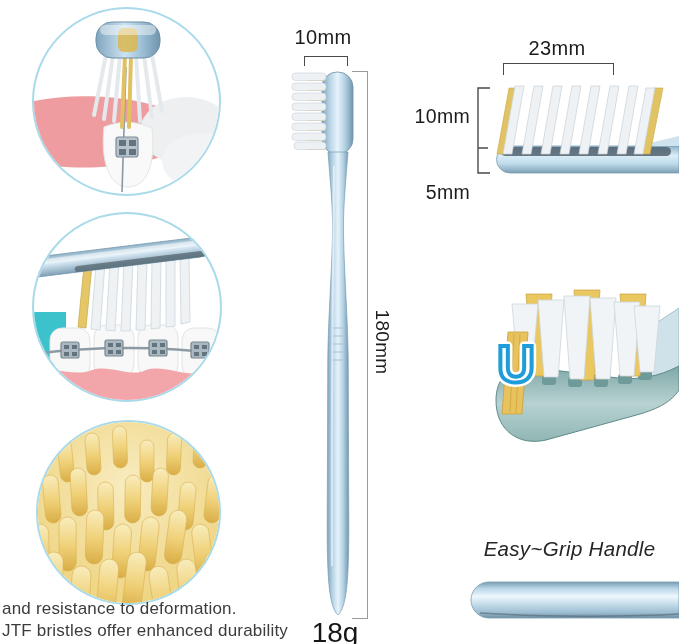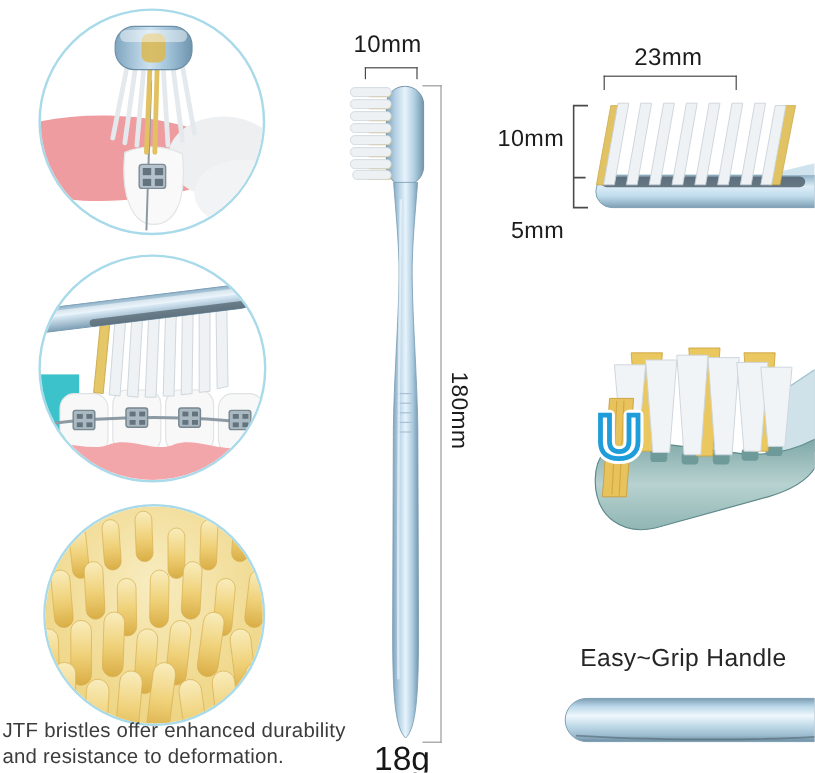--- a/index.html
+++ b/index.html
@@ -161,22 +161,22 @@
           <rect x="60" y="137" width="18.8" height="60" rx="9.4" fill="url(#bris)" stroke="#d8b152" stroke-width="0.6" transform="rotate(5 69.4 167)"></rect>
           <rect x="87" y="130" width="18.8" height="60" rx="9.4" fill="url(#bris)" stroke="#d8b152" stroke-width="0.6" transform="rotate(7 96.4 160)"></rect>
           <rect x="114" y="144" width="18.8" height="60" rx="9.4" fill="url(#bris)" stroke="#d8b152" stroke-width="0.6" transform="rotate(-8 123.4 174)"></rect>
           <rect x="141" y="137" width="18.8" height="60" rx="9.4" fill="url(#bris)" stroke="#d8b152" stroke-width="0.6" transform="rotate(-6 150.4 167)"></rect>
           <rect x="168" y="130" width="18.8" height="60" rx="9.4" fill="url(#bris)" stroke="#d8b152" stroke-width="0.6" transform="rotate(-4 177.4 160)"></rect>
         </g>
     </svg>
   </div>
 
   <div class="caption" style="left:2px;top:598px;width:300px;">
+    <div>and resistance to deformation.</div>
     <div>JTF bristles offer enhanced durability</div>
-    <div>and resistance to deformation.</div>
   </div>
 
   <div class="dim-label" style="left:288px;top:26px;width:70px;">10mm</div>
   <div class="bracket-down" style="left:304px;top:56px;width:42px;height:9px;"></div>
 
   <svg class="abs" style="left:282px;top:66px;" width="108" height="556" viewBox="0 0 108 556">
     <defs>
       <linearGradient id="hg" x1="0" y1="0" x2="1" y2="0">
         <stop offset="0" stop-color="#7fa3bc"></stop>
           <stop offset=".25" stop-color="#b7d3e6"></stop>
@@ -312,21 +312,21 @@
         <line x1="22" y1="132" x2="26" y2="54"></line>
           <line x1="28" y1="133" x2="32" y2="54"></line>
       </g>
     </g>
     <g font-family="Liberation Sans, sans-serif" font-weight="bold" font-size="52" text-anchor="middle">
       <text x="28" y="102" fill="none" stroke="#ffffff" stroke-width="9" stroke-linejoin="round">U</text>
       <text x="28" y="102" fill="none" stroke="#1f9ddb" stroke-width="4">U</text>
     </g>
   </svg>
 
-  <div class="feature-title" style="left:460px;top:537px;width:219px;">Easy~Grip Handle</div>
+  <div class="feature-title" style="left:460px;top:537px;width:219px;font-style:italic;">Easy~Grip Handle</div>
 
   <svg class="abs" style="left:470px;top:581px;" width="209" height="40" viewBox="0 0 209 40">
     <defs>
       <linearGradient id="gripg" x1="0" y1="0" x2="0" y2="1">
         <stop offset="0" stop-color="#7b9cb2"></stop>
           <stop offset=".18" stop-color="#b9d6e8"></stop>
         <stop offset=".4" stop-color="#eef7fc"></stop>
           <stop offset=".62" stop-color="#c3dcea"></stop>
         <stop offset=".85" stop-color="#9dbdd0"></stop>
           <stop offset="1" stop-color="#6d8fa4"></stop>

